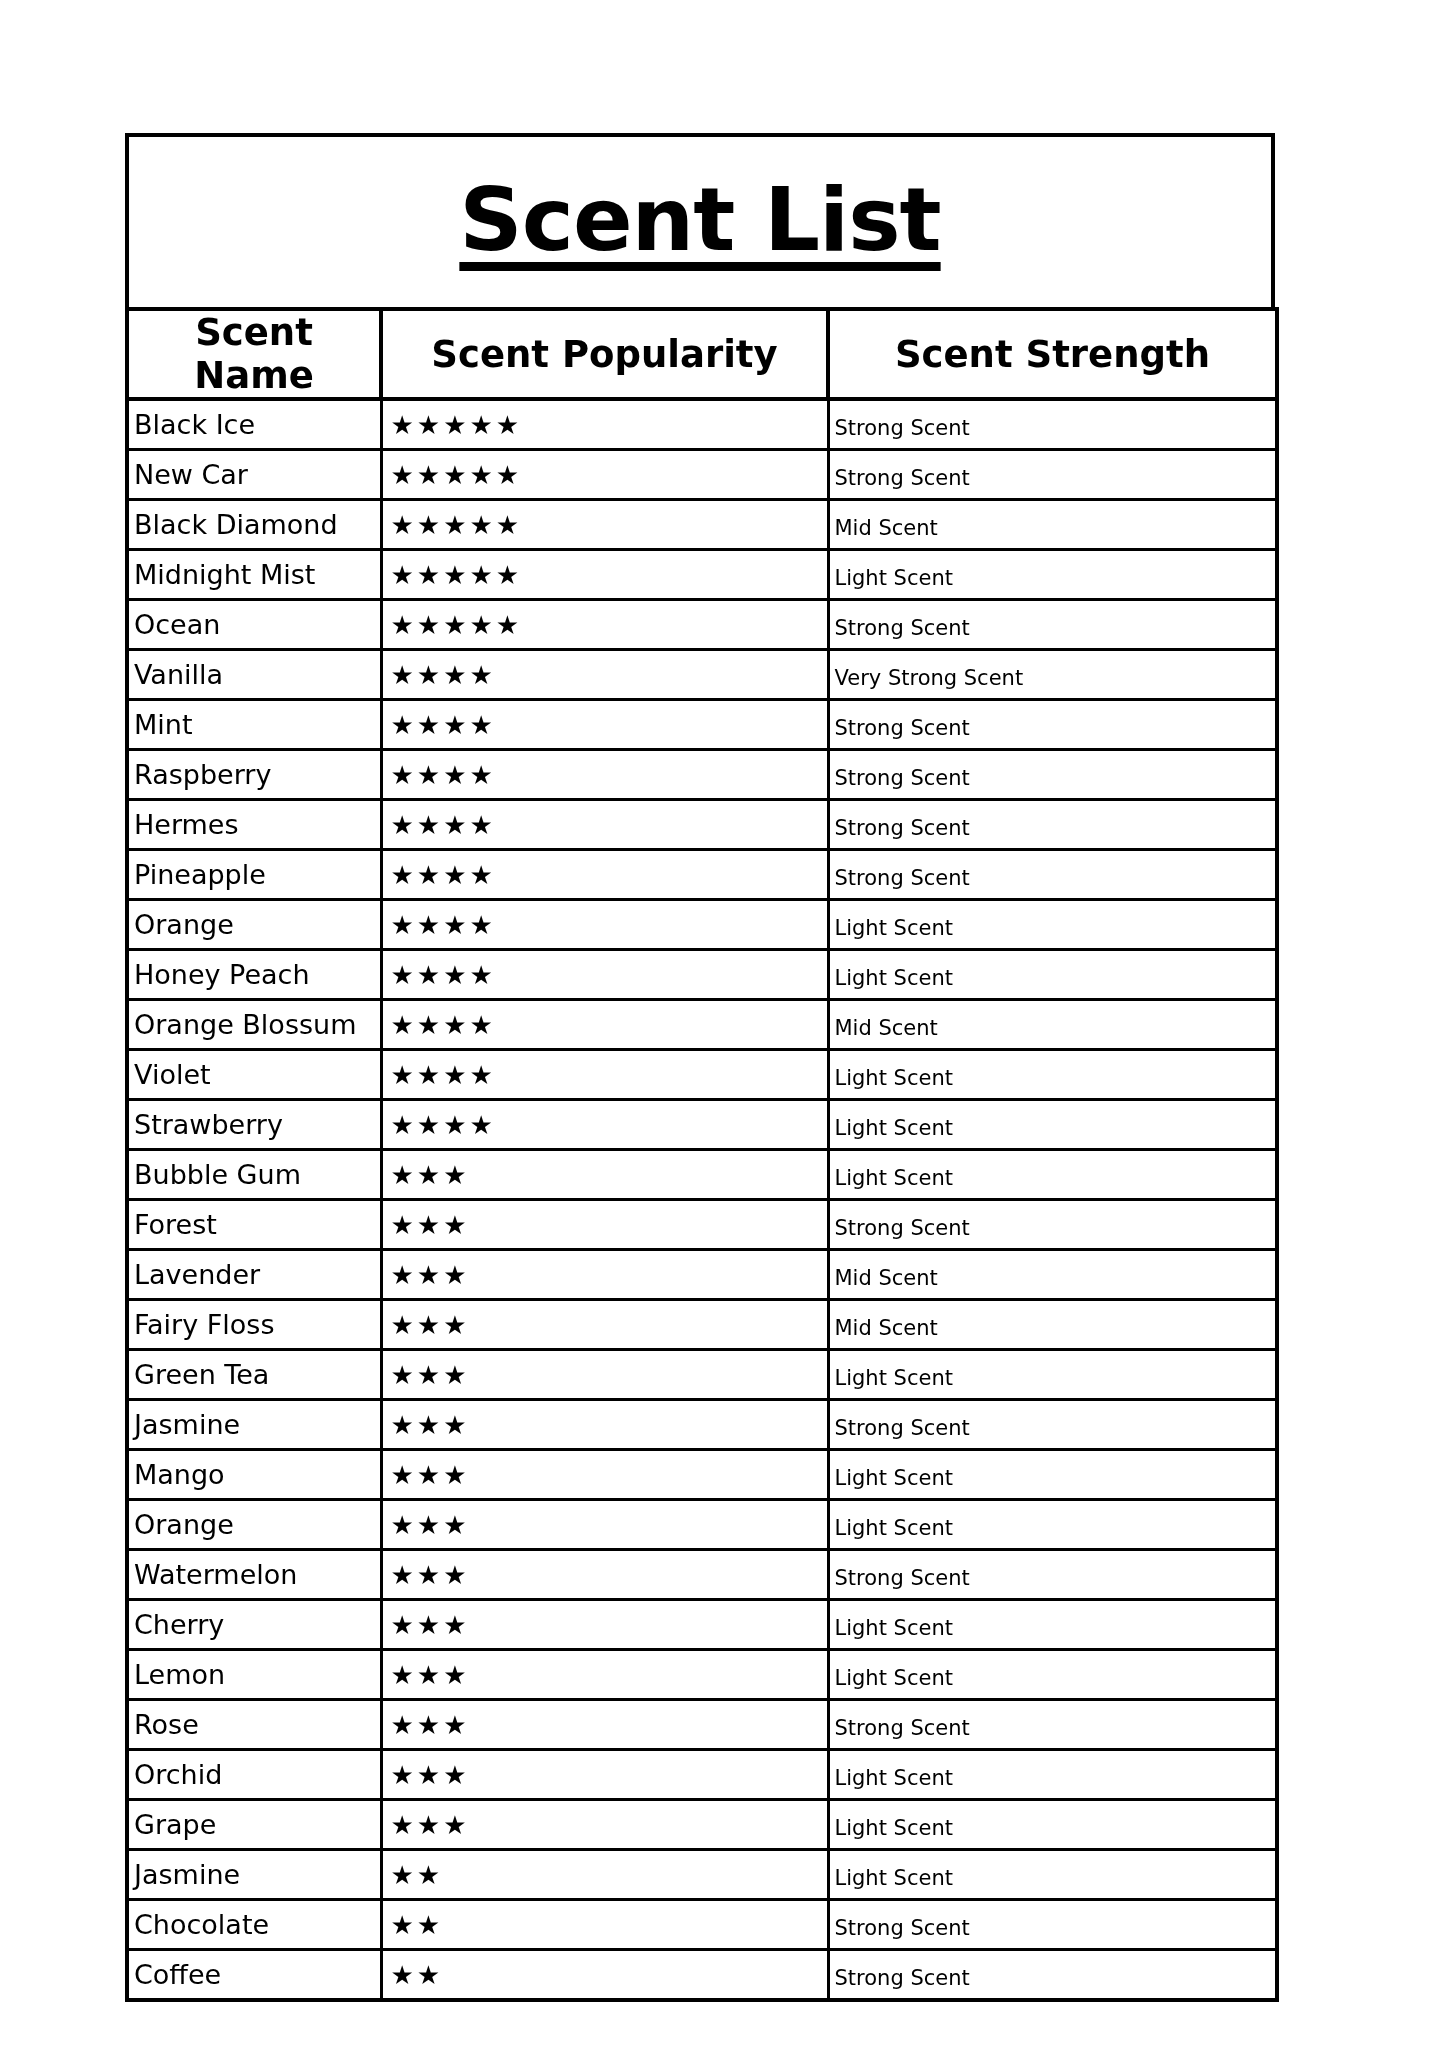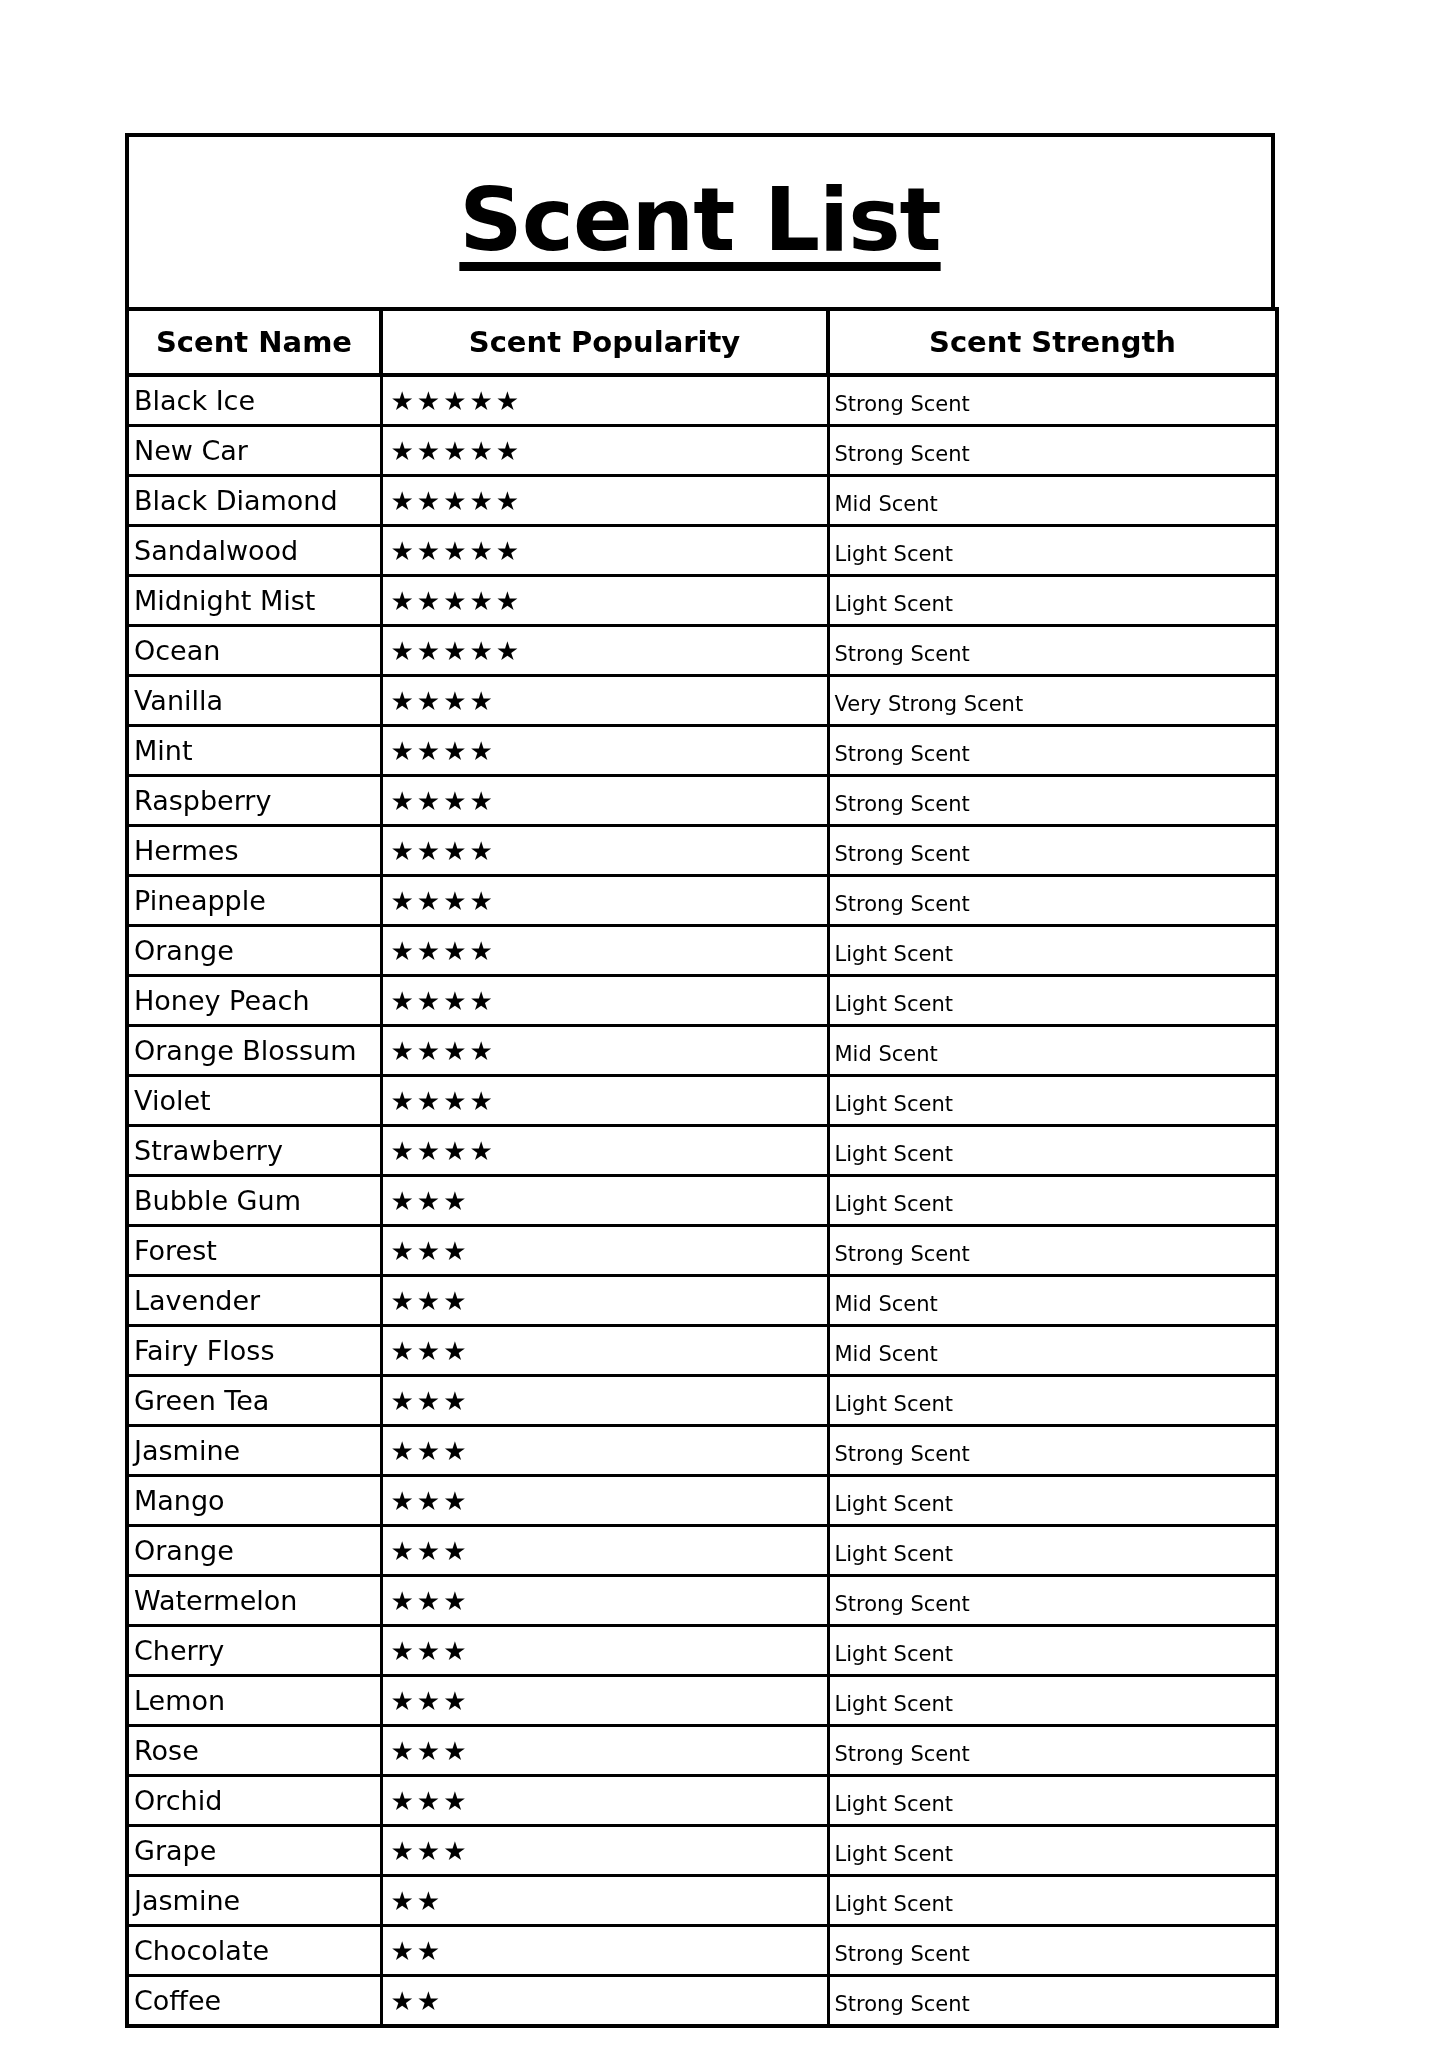--- a/index.html
+++ b/index.html
@@ -1,21 +1,21 @@
 <!DOCTYPE html>
 <html><head>
 <meta charset="utf-8">
 <style>
   html, body { margin:0; padding:0; background:#ffffff; }
   body { width:1448px; height:2048px; position:relative; font-family:"Liberation Sans", sans-serif; color:#000; }
   .sheet { position:absolute; left:125px; top:133px; width:1150px; }
   .title-box { height:174px; border:4px solid #000; border-bottom:none; box-sizing:border-box; display:flex; align-items:center; justify-content:center; }
   .title { font-family:"DejaVu Sans", sans-serif; font-weight:bold; font-size:88px; letter-spacing:-1px; text-decoration:underline; text-decoration-thickness:9px; text-underline-offset:12px; margin-top:-6px; }
   table { border-collapse:collapse; width:1150px; table-layout:fixed; }
-  th { height:62px; border:4px solid #000; font-family:"DejaVu Sans", sans-serif; font-weight:bold; font-size:29px; text-align:center; padding:0; }
+  th { height:62px; border:4px solid #000; font-family:"DejaVu Sans", sans-serif; font-weight:bold; font-size:37px; text-align:center; padding:0; }
   td { height:41px; border:3px solid #000; padding:0 0 0 5px; vertical-align:middle; white-space:nowrap; overflow:hidden; }
   td.name { font-family:"DejaVu Sans", sans-serif; font-size:27px; }
   td.stars { font-size:26px; letter-spacing:3px; padding-left:8px; line-height:1; }
   td.strength { font-family:"DejaVu Sans", sans-serif; font-size:21px; padding-top:6px; }
   col.c1 { width:254px; } col.c2 { width:447px; } col.c3 { width:449px; }
   tbody tr:last-child td { border-bottom-width:4px; }
   tbody td:last-child { border-right-width:4px; }
   tbody td:first-child { border-left-width:4px; }
 </style>
 </head>
@@ -48,25 +48,20 @@
           <td class="name">New Car</td>
           <td class="stars"><span>★</span><span>★</span><span>★</span><span>★</span><span>★</span></td>
           <td class="strength">Strong Scent</td>
         </tr>
         <tr>
           <td class="name">Black Diamond</td>
           <td class="stars"><span>★</span><span>★</span><span>★</span><span>★</span><span>★</span></td>
           <td class="strength">Mid Scent</td>
         </tr>
         <tr>
-          <td class="name">Sandalwood</td>
-          <td class="stars"><span>★</span><span>★</span><span>★</span><span>★</span><span>★</span></td>
-          <td class="strength">Light Scent</td>
-        </tr>
-        <tr>
           <td class="name">Midnight Mist</td>
           <td class="stars"><span>★</span><span>★</span><span>★</span><span>★</span><span>★</span></td>
           <td class="strength">Light Scent</td>
         </tr>
         <tr>
           <td class="name">Ocean</td>
           <td class="stars"><span>★</span><span>★</span><span>★</span><span>★</span><span>★</span></td>
           <td class="strength">Strong Scent</td>
         </tr>
         <tr>

